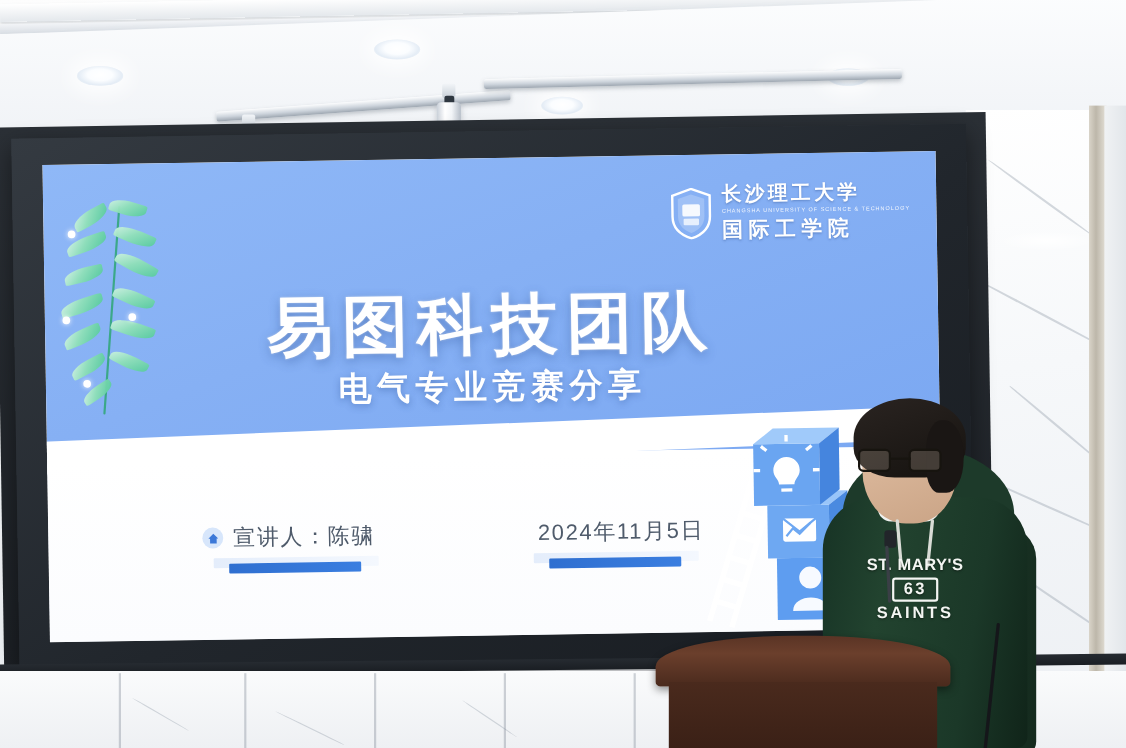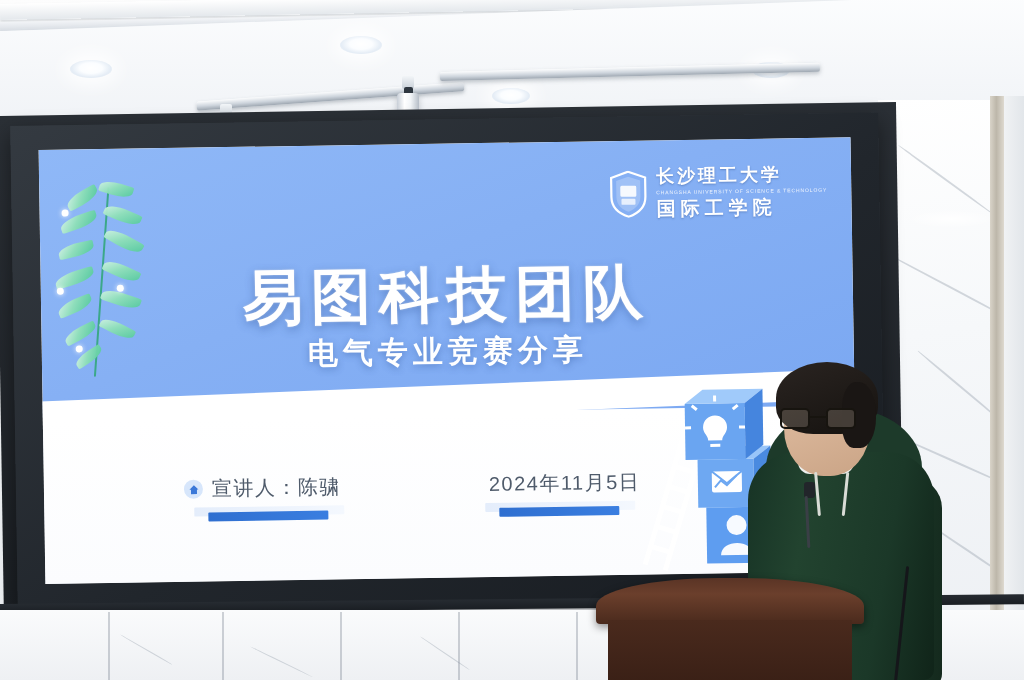--- a/index.html
+++ b/index.html
@@ -496,20 +496,25 @@
     <div class="head"></div>
     <div class="hair"></div>
     <div class="hair-side"></div>
     <div class="glasses">
       <span class="lens-g" style="left:0;"></span>
       <span class="lens-g" style="left:46px;"></span>
       <span style="position:absolute;left:30px;top:8px;width:18px;height:2.4px;background:#17140f;"></span>
     </div>
     <div class="drawstring" style="left:74px;top:112px;height:44px;transform:rotate(-5deg);"></div>
     <div class="drawstring" style="left:102px;top:112px;height:44px;transform:rotate(6deg);"></div>
+    <div class="hoodie-text">
+      <div class="hx1">ST. MARY'S</div>
+      <div class="hx2">63</div>
+      <div class="hx3">SAINTS</div>
+    </div>
     <div class="mic-head"></div>
     <div class="mic-stem"></div>
     <div class="mic-cable"></div>
   </div>
 
   <div class="podium">
     <div class="podium-top"></div>
     <div class="podium-body"></div>
   </div>
 

